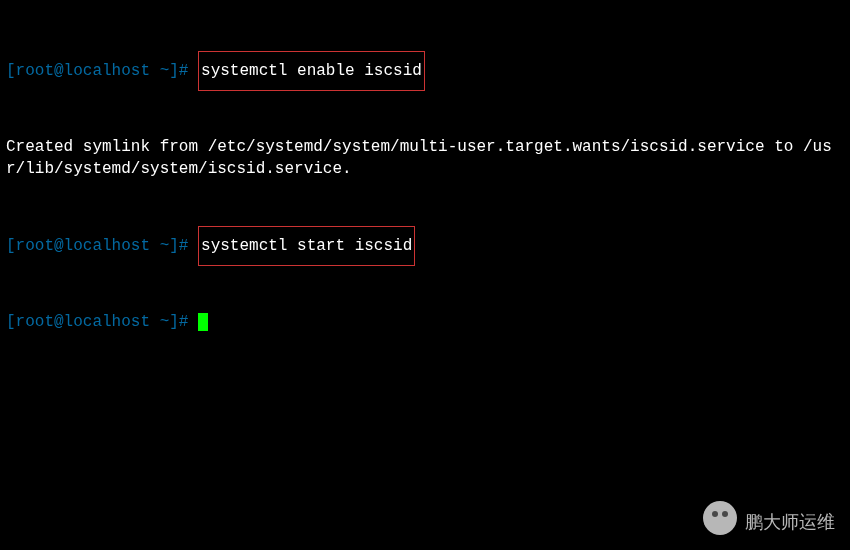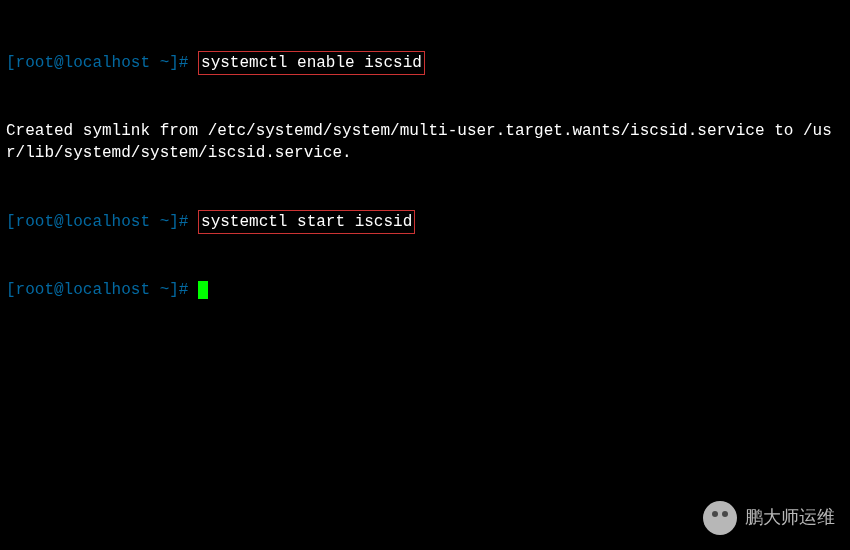--- a/index.html
+++ b/index.html
@@ -24,36 +24,36 @@
       word-break: break-all;
     }
     .line {
       display: block;
     }
     .prompt {
       color: #0369a1;
     }
     .highlight-box {
       border: 1px solid #cc3333;
-      padding: 0 2px;
+      padding: 8px 2px;
       display: inline-block;
     }
     .cursor {
       display: inline-block;
       width: 10px;
       height: 18px;
       background: #00ff00;
       vertical-align: text-bottom;
     }
     .watermark {
       position: absolute;
       bottom: 15px;
       right: 15px;
       display: flex;
-      align-items: center;
+      align-items: flex-end;
       gap: 8px;
       opacity: 0.85;
     }
     .watermark-icon {
       width: 34px;
       height: 34px;
       background: #d8d8d8;
       border-radius: 50%;
       display: flex;
       align-items: center;

